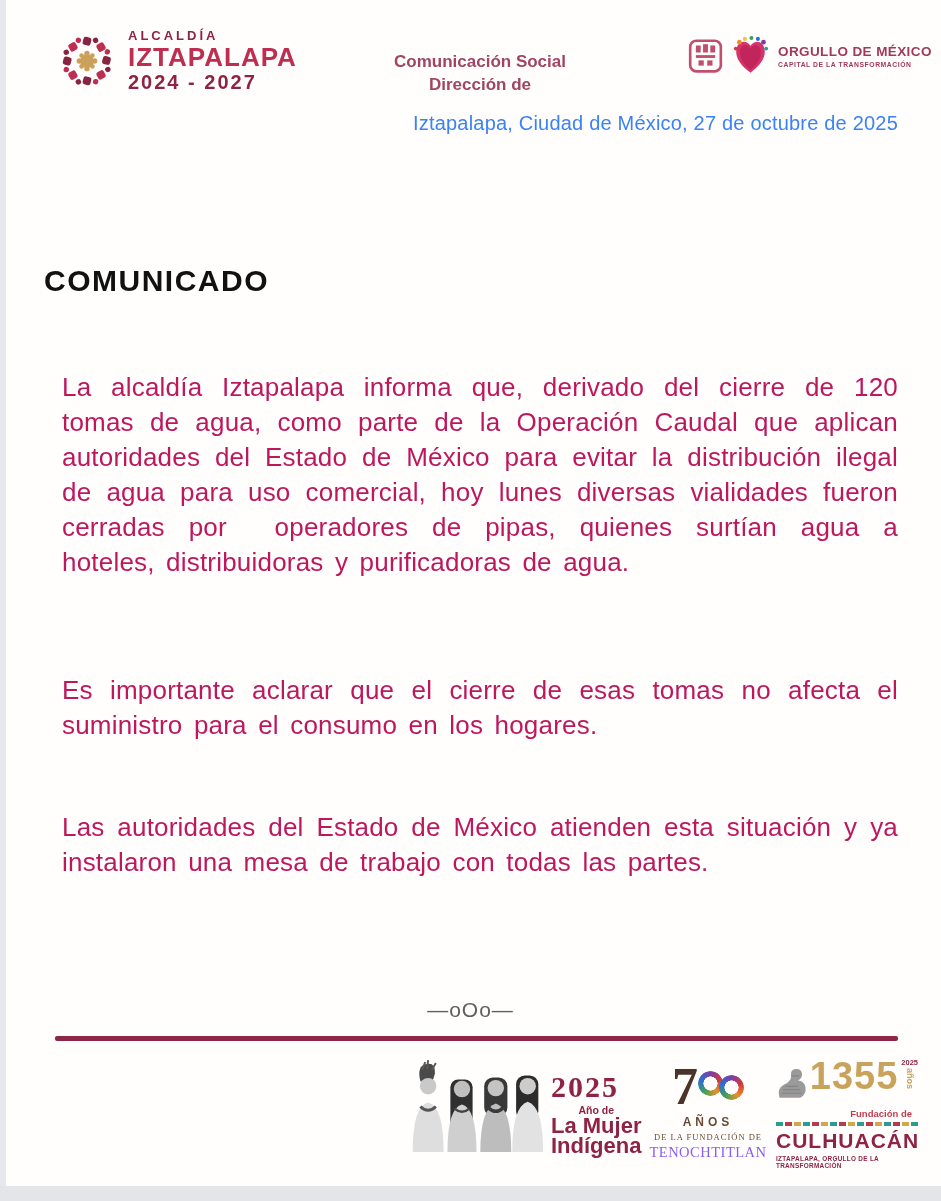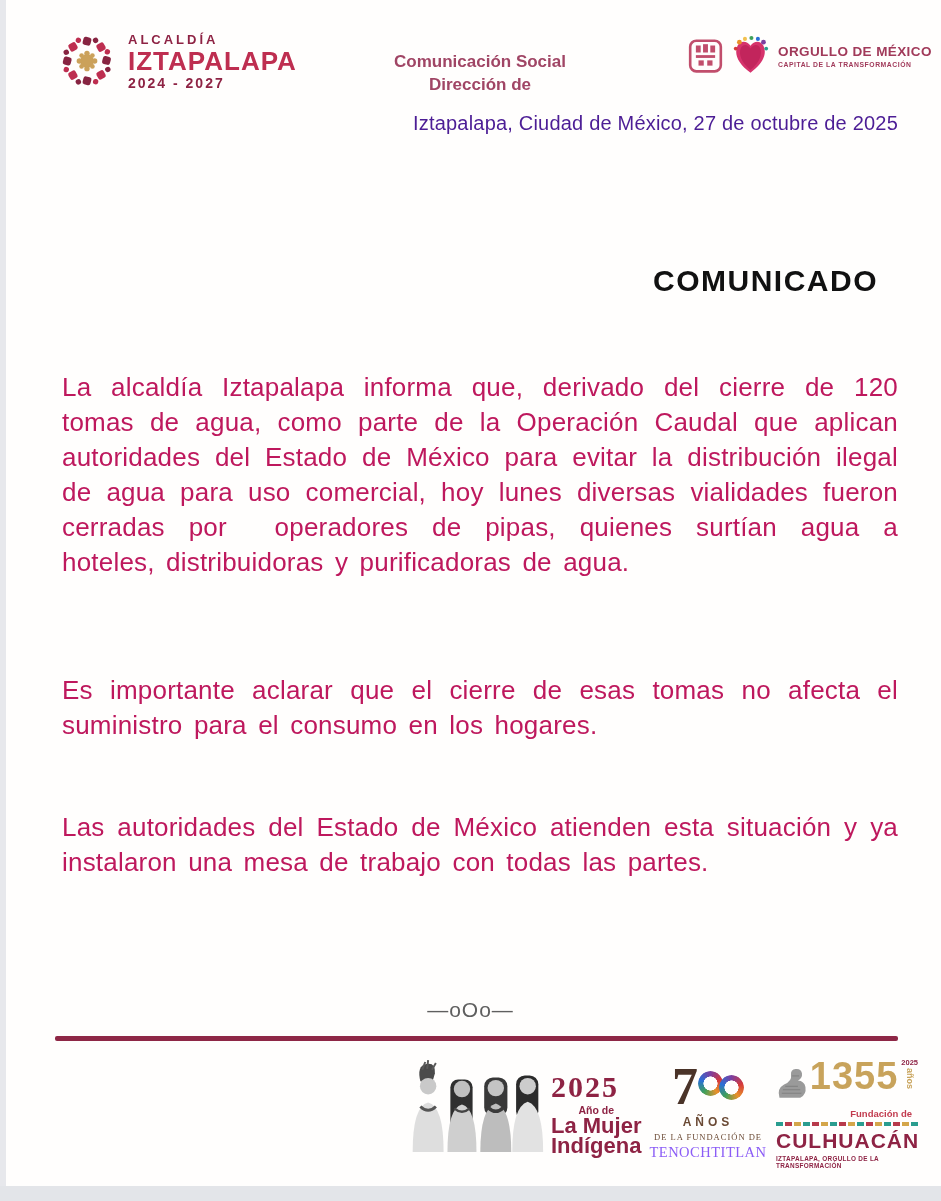--- a/index.html
+++ b/index.html
@@ -9,35 +9,35 @@
     font-family:"Liberation Sans","DejaVu Sans",sans-serif;
   }
   .edge-left{position:absolute;left:0;top:0;width:6px;height:1201px;background:#e7e8ec;}
   .edge-bottom{position:absolute;left:0;top:1186px;width:941px;height:15px;background:#e3e5e9;}
 
   
   .brand-left{position:absolute;left:60px;top:28px;display:flex;align-items:center;gap:14px;}
   .brand-left svg{display:block;}
   .brand-left .bt1{font-size:13px;font-weight:700;letter-spacing:3px;color:#8E2344;}
   .brand-left .bt2{font-size:26px;font-weight:800;letter-spacing:1px;color:#BE2E50;line-height:28px;}
-  .brand-left .bt3{font-size:14px;font-weight:700;letter-spacing:2px;color:#8E2344;}
+  .brand-left .bt3{font-size:20px;font-weight:700;letter-spacing:2px;color:#8E2344;}
 
   .direccion{position:absolute;left:360px;top:50px;width:240px;text-align:center;
     color:#A04565;font-weight:700;font-size:17px;line-height:23px;}
 
   .brand-right{position:absolute;left:688px;top:34px;display:flex;align-items:center;gap:9px;}
   .cdmx-text .ct1{font-size:13.5px;font-weight:800;color:#A13A5A;letter-spacing:.4px;}
   .cdmx-text .ct2{font-size:6.8px;font-weight:700;color:#A13A5A;letter-spacing:.55px;margin-top:2px;}
 
   .dateline{position:absolute;left:0;top:112px;width:898px;text-align:right;
-    font-size:20px;color:#4c1d95;letter-spacing:.2px;}
+    font-size:20px;color:#3b82f6;letter-spacing:.2px;}
 
   
-  .doc-title{position:absolute;left:0;top:264px;width:878px;margin:0;text-align:right;
-    font-size:30px;font-weight:800;color:#111;letter-spacing:1.5px;}
+  .doc-title{position:absolute;left:0;top:264px;width:878px;margin:0;text-align:left;
+    font-size:30px;font-weight:800;color:#111;letter-spacing:1.5px;padding-left:44px;}
   .para{position:absolute;left:62px;width:836px;margin:0;
     font-size:26px;line-height:35px;color:#be185d;
     text-align:justify;white-space:pre-wrap;word-spacing:4px;letter-spacing:.2px;}
   .p1{top:370px;}
   .p2{top:673px;}
   .p3{top:810px;}
   .separator{position:absolute;left:0;top:998px;width:941px;text-align:center;
     font-size:21px;color:#5f5f5f;letter-spacing:1px;}
   .rule{position:absolute;left:55px;top:1036px;width:843px;height:5px;
     background:#8E2746;border-radius:2px;}

